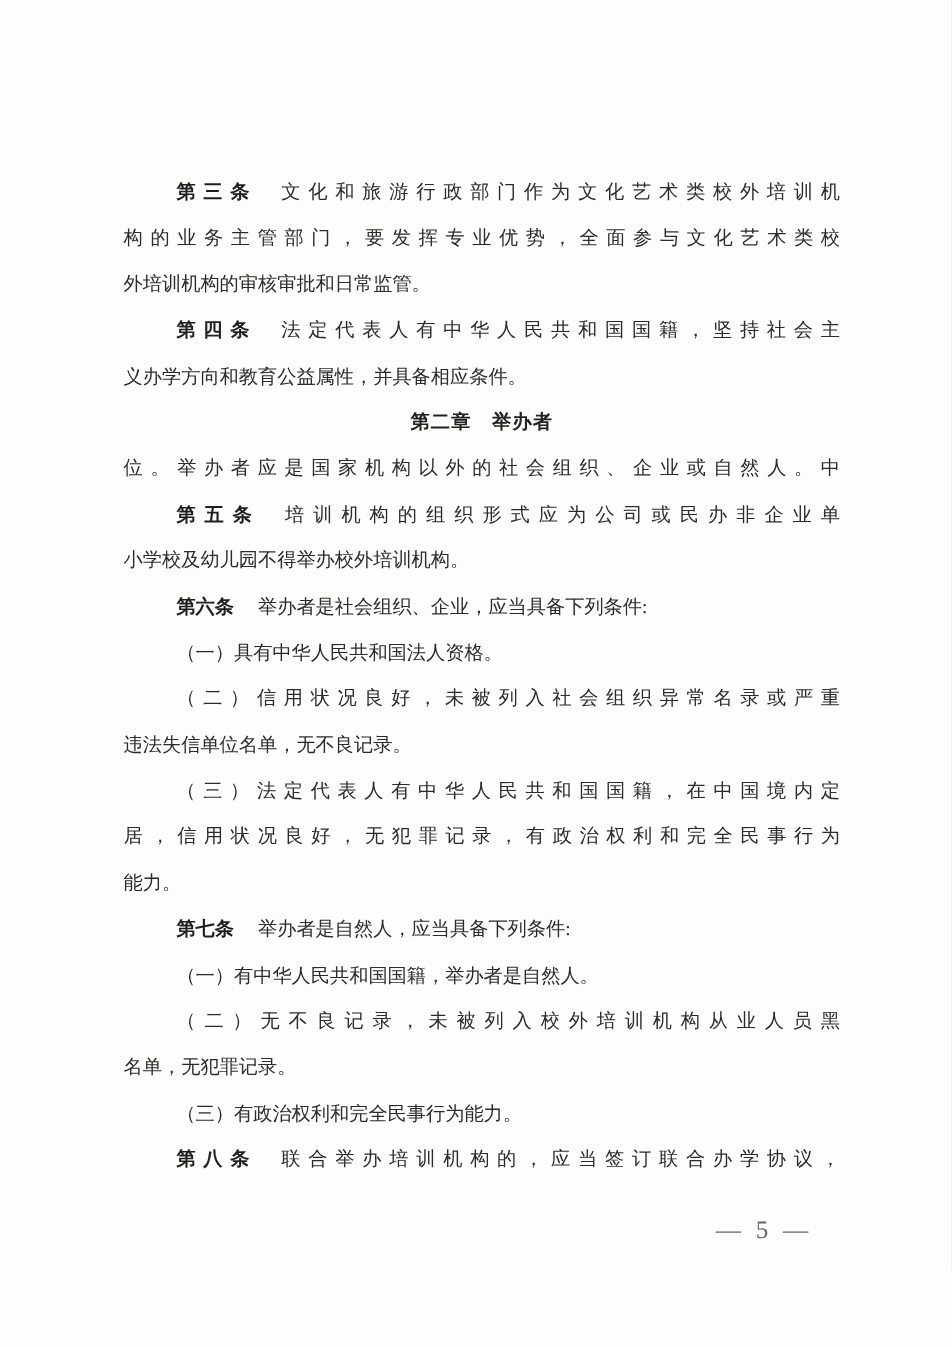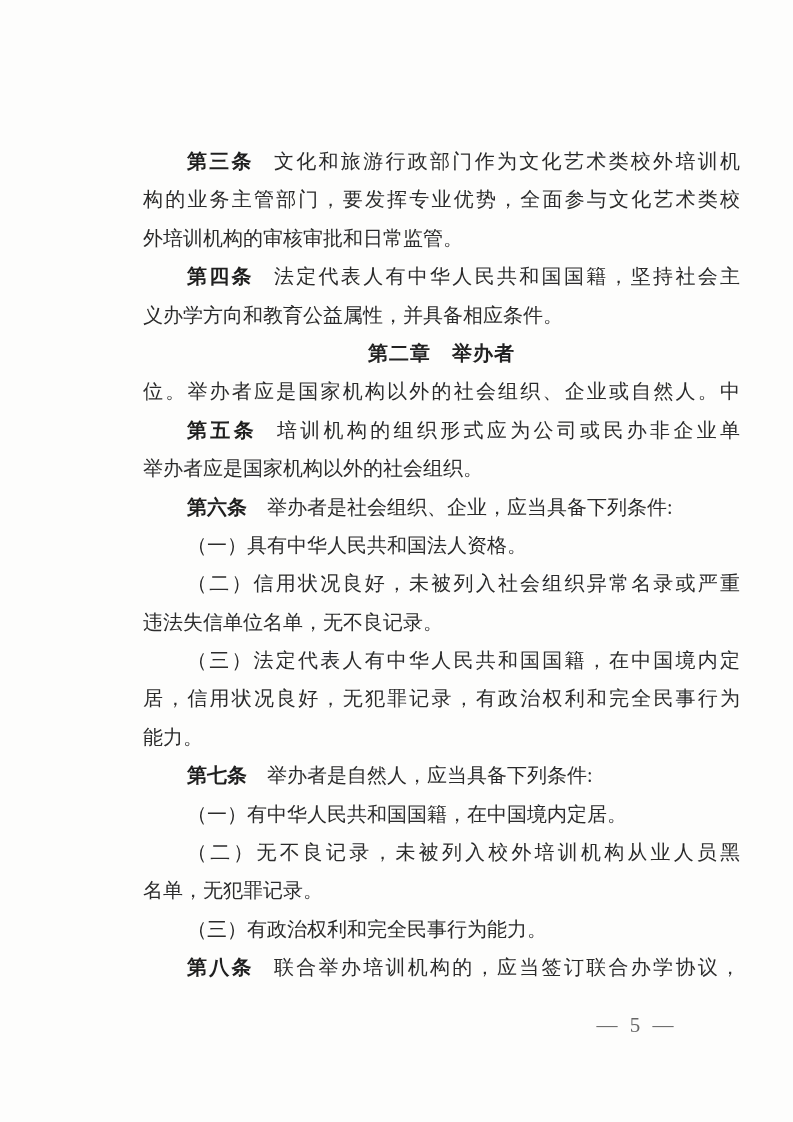--- a/index.html
+++ b/index.html
@@ -15,23 +15,22 @@
     background: #fdfdfc;
     overflow: hidden;
     font-family: "Liberation Serif", "DejaVu Serif", serif;
     color: #2b2b2b;
   }
   .content {
     position: absolute;
     left: 103px;
     top: 142px;
     width: 597px;
-    font-size: 20px;
+    font-size: 16px;
     line-height: 38.4px;
-    margin-left: 40px;
   }
   .line {
     height: 38.4px;
     white-space: nowrap;
     text-align: justify;
   }
   
   .line.justify {
     text-align: justify;
     text-align-last: justify;
@@ -85,39 +84,39 @@
     <div class="line indent justify"><span class="lbl">第四条</span><span>法定代表人有中华人民共和国国籍，坚持社会主</span></div>
 
     <div class="line left"><span>义办学方向和教育公益属性，并具备相应条件。</span></div>
 
     <div class="line chapter"><span>第二章　举办者</span></div>
 
     <div class="line justify"><span>位。举办者应是国家机构以外的社会组织、企业或自然人。中</span></div>
 
     <div class="line indent justify"><span class="lbl">第五条</span><span>培训机构的组织形式应为公司或民办非企业单</span></div>
 
-    <div class="line left"><span>举办者应是国家机构以外的社会组织。</span></div>
+    <div class="line left"><span>小学校及幼儿园不得举办校外培训机构。</span></div>
 
     <div class="line indent left"><span class="lbl">第六条</span><span>举办者是社会组织、企业，应当具备下列条件:</span></div>
 
     <div class="line indent left"><span>（一）具有中华人民共和国法人资格。</span></div>
 
     <div class="line indent justify"><span>（二）信用状况良好，未被列入社会组织异常名录或严重</span></div>
 
     <div class="line left"><span>违法失信单位名单，无不良记录。</span></div>
 
     <div class="line indent justify"><span>（三）法定代表人有中华人民共和国国籍，在中国境内定</span></div>
 
     <div class="line justify"><span>居，信用状况良好，无犯罪记录，有政治权利和完全民事行为</span></div>
 
     <div class="line left"><span>能力。</span></div>
 
     <div class="line indent left"><span class="lbl">第七条</span><span>举办者是自然人，应当具备下列条件:</span></div>
 
-    <div class="line indent left"><span>（一）有中华人民共和国国籍，在中国境内定居。</span></div>
+    <div class="line indent left"><span>（一）有中华人民共和国国籍，举办者是自然人。</span></div>
 
     <div class="line indent justify"><span>（二）无不良记录，未被列入校外培训机构从业人员黑</span></div>
 
     <div class="line left"><span>名单，无犯罪记录。</span></div>
 
     <div class="line indent left"><span>（三）有政治权利和完全民事行为能力。</span></div>
 
     <div class="line indent justify"><span class="lbl">第八条</span><span>联合举办培训机构的，应当签订联合办学协议，</span></div>
 
   </div>

